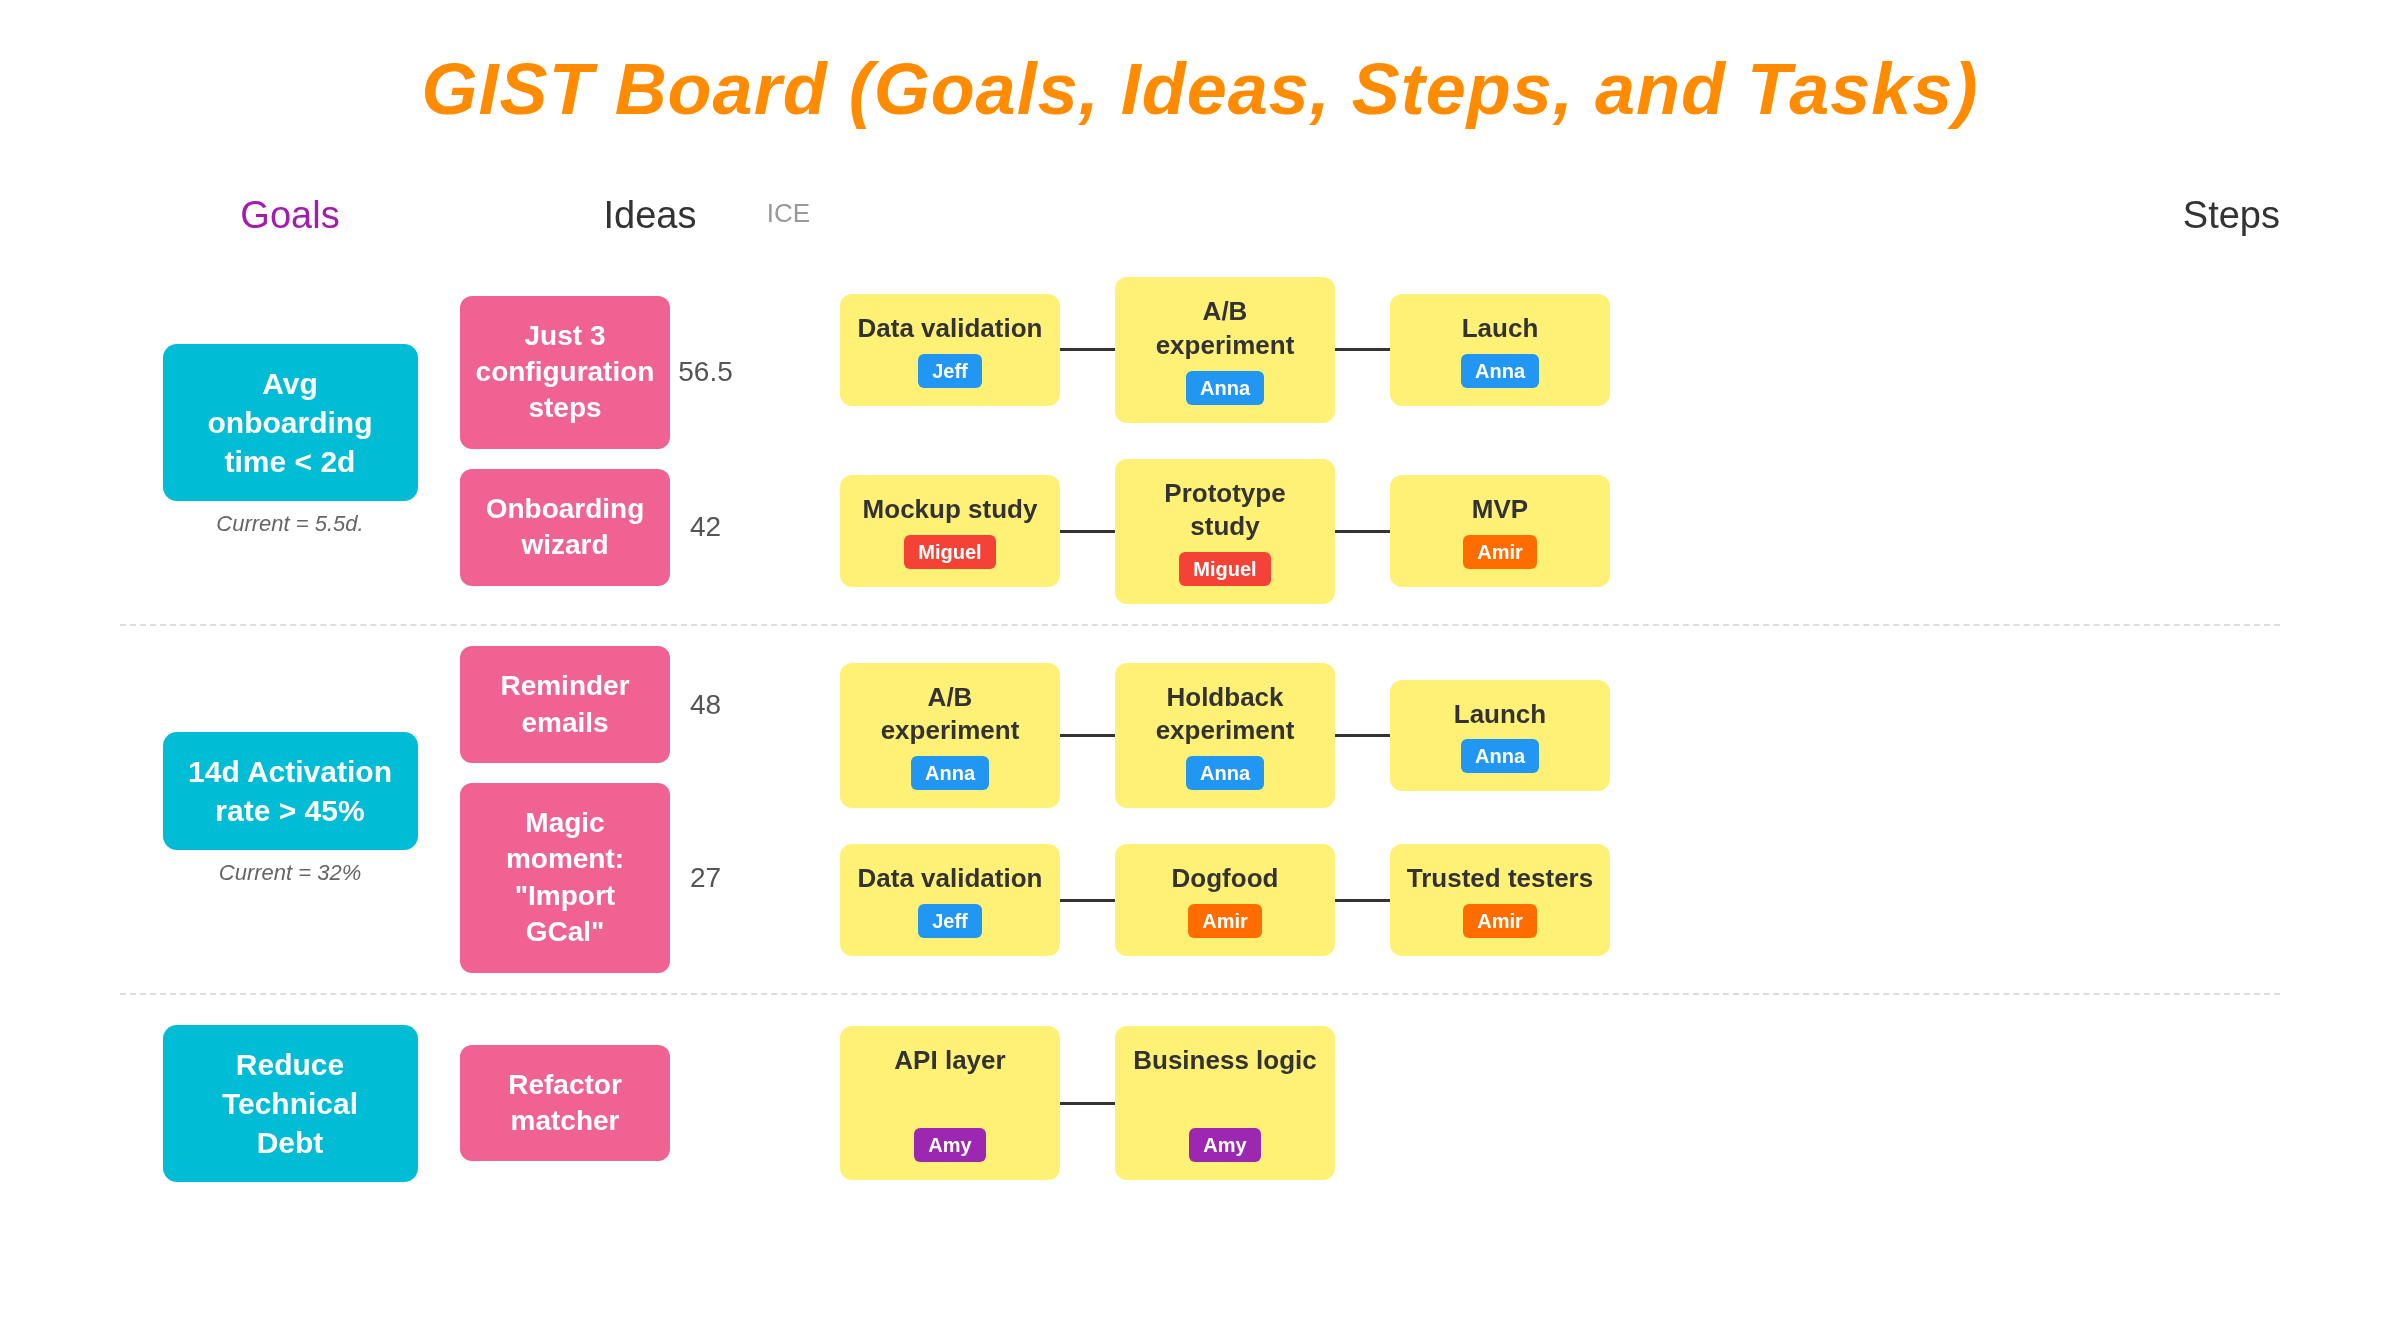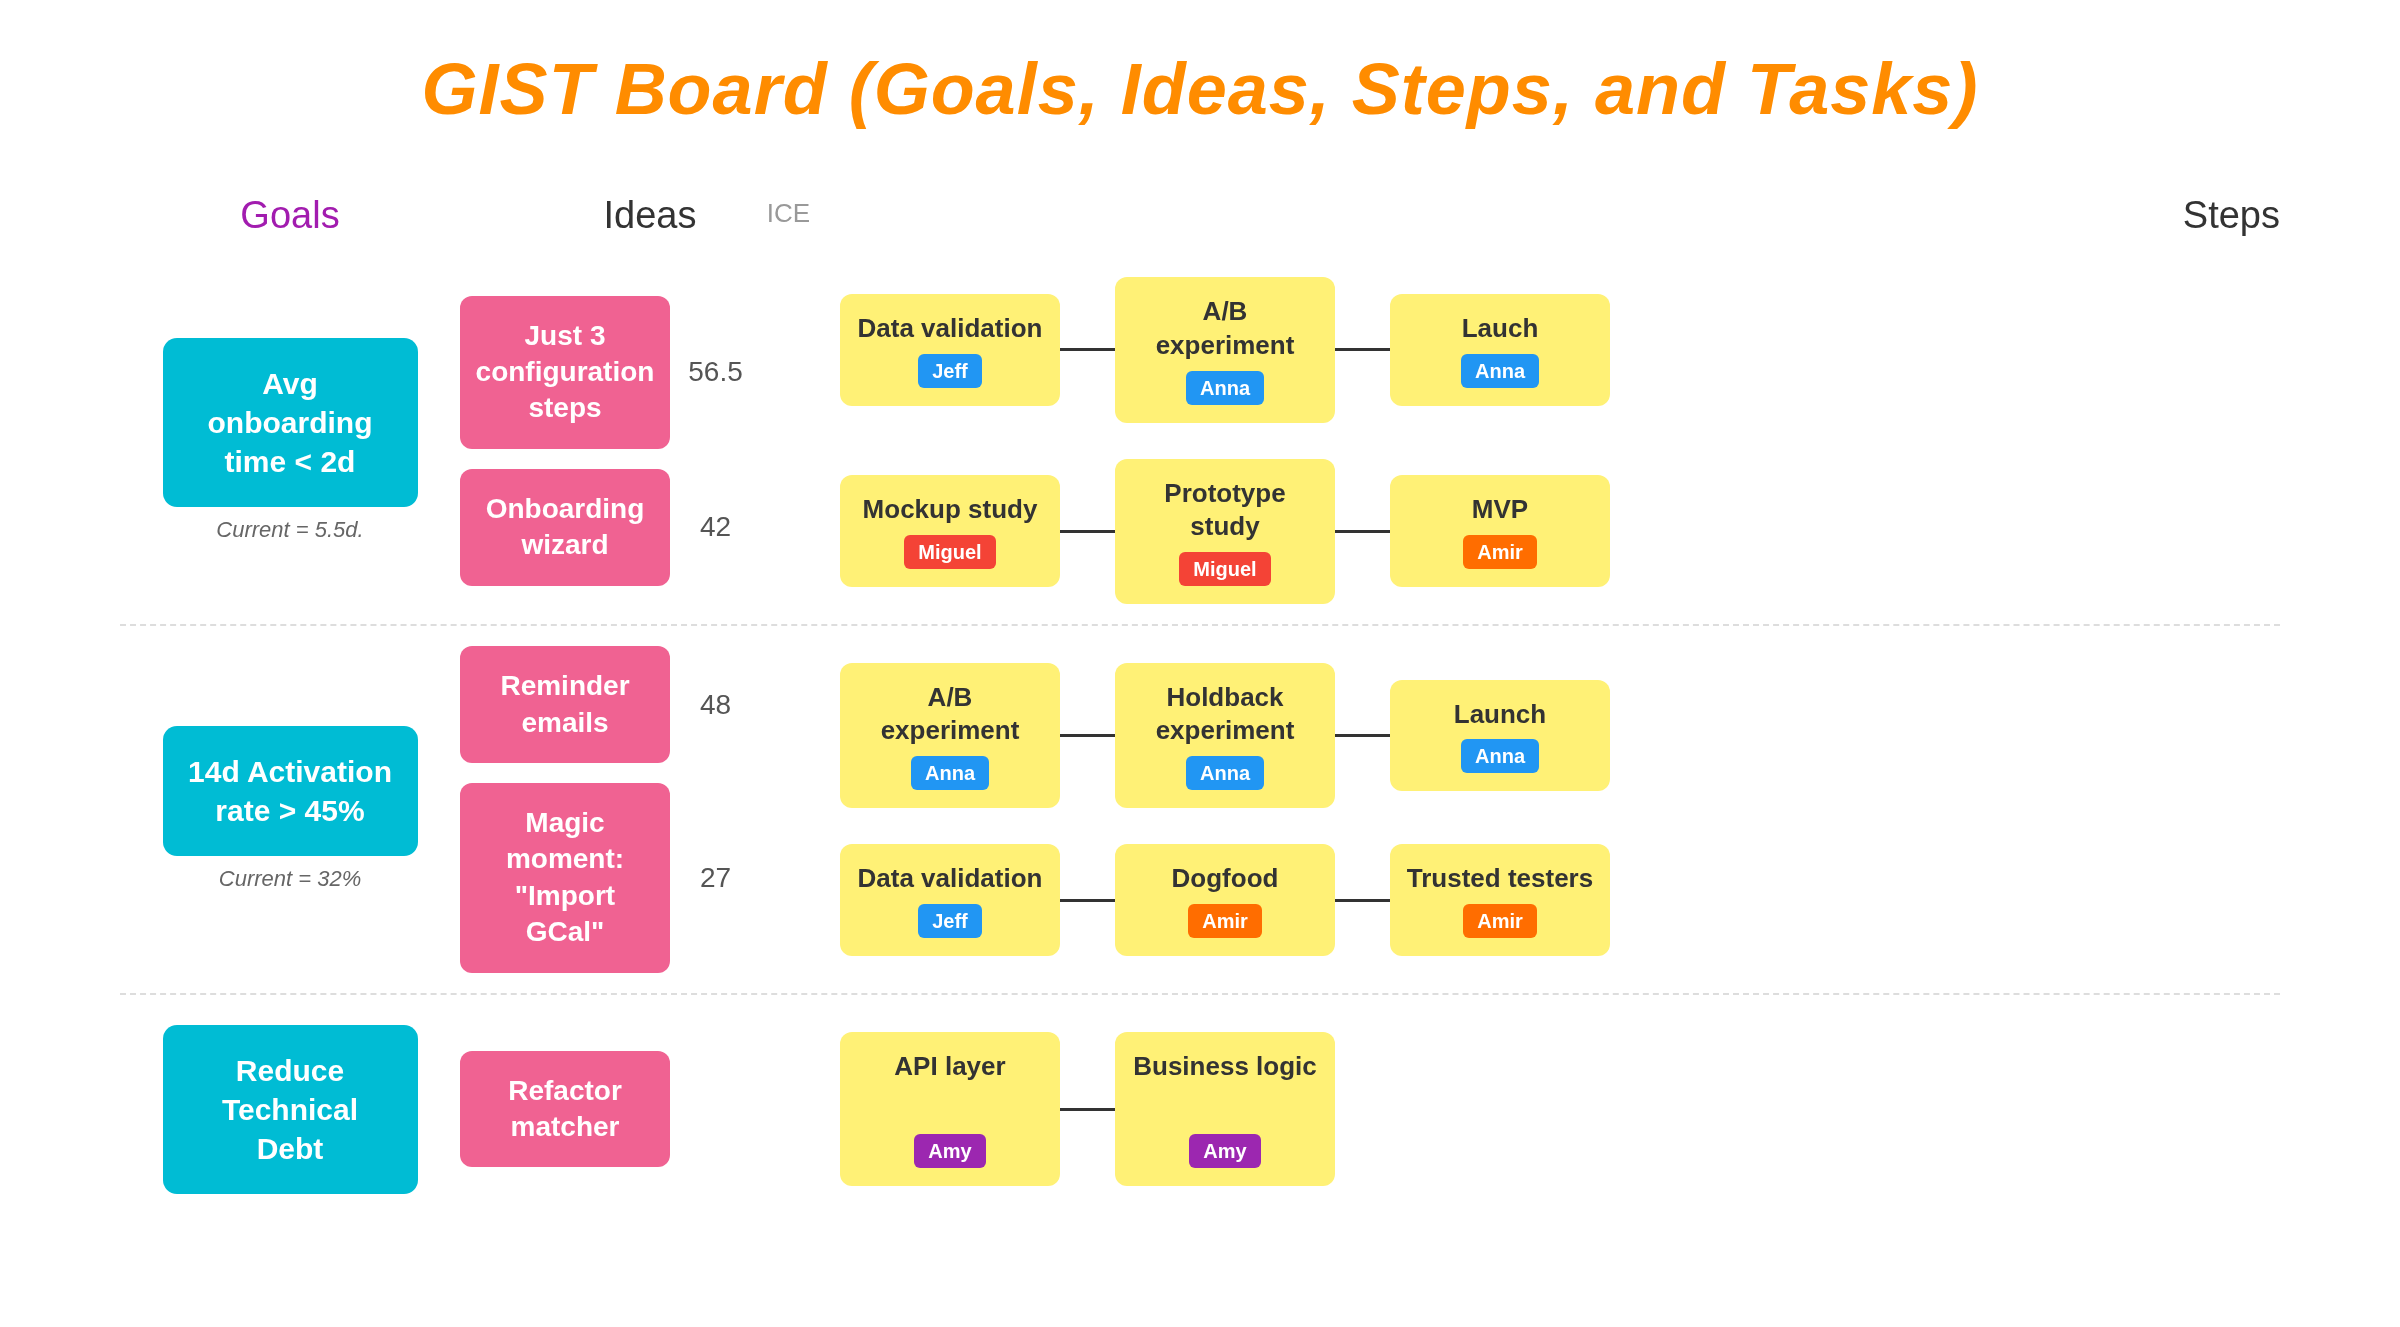--- a/index.html
+++ b/index.html
@@ -95,21 +95,21 @@
       display: flex;
       flex-direction: column;
       justify-content: center;
       padding: 20px 0;
       gap: 36px;
     }
 
     .idea-item {
       display: flex;
       align-items: center;
-      gap: 18px;
+      gap: 8px;
     }
 
     .step-chain {
       display: flex;
       align-items: center;
       gap: 0;
     }
 
     .step-node {
       background: #FFF176;
@@ -155,21 +155,21 @@
       font-size: 28px;
       color: #555;
       width: 55px;
       text-align: center;
     }
 
     .goal-box {
       background: #00BCD4;
       color: #fff;
       border-radius: 14px;
-      padding: 26px 22px;
+      padding: 20px 22px;
       font-size: 30px;
       font-weight: 800;
       text-align: center;
       line-height: 1.3;
       width: 255px;
     }
 
     .goal-note {
       font-size: 22px;
       color: #666;

